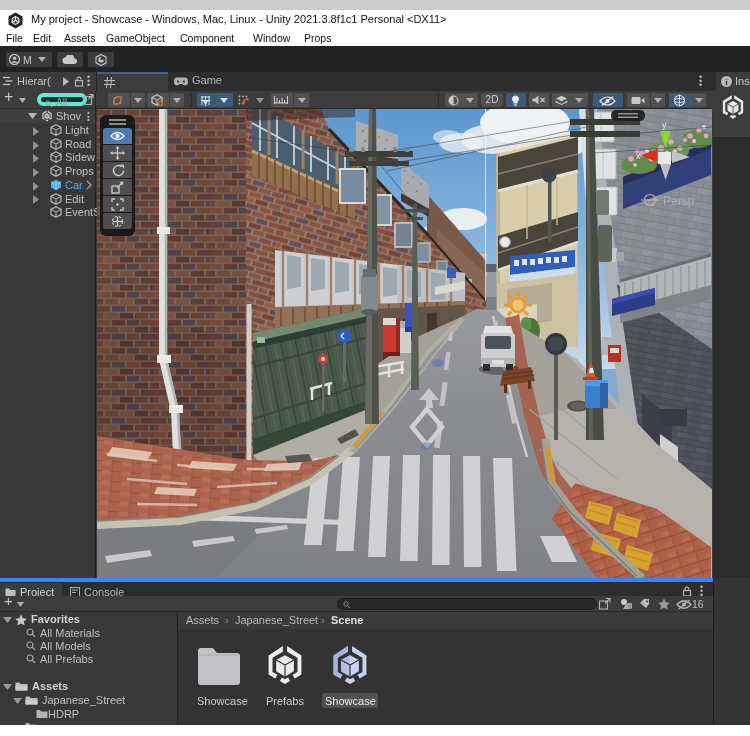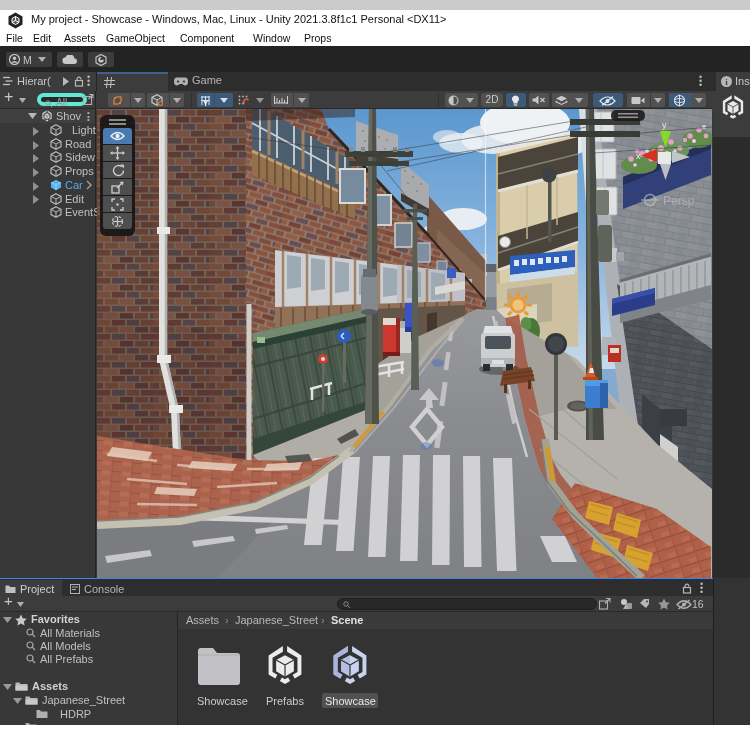--- a/index.html
+++ b/index.html
@@ -313,21 +313,21 @@
           <polygon points="0,0 6,4.5 0,9" fill="#909090"></polygon>
         </svg></div>
     <div class="abs" style="left:33px;top:85px;"><svg width="6" height="9">
           <polygon points="0,0 6,4.5 0,9" fill="#909090"></polygon>
         </svg></div>
 
     <svg class="abs" style="left:50px;top:15px;" width="12" height="12" viewBox="0 0 12 12">
         <polygon points="6,0.8 11,3.4 11,8.6 6,11.2 1,8.6 1,3.4" fill="none" stroke="#b8b8b8" stroke-width="1.2"></polygon>
         <path d="M1,3.4 L6,6 L11,3.4 M6,6 L6,11.2" stroke="#b8b8b8" stroke-width="1" fill="none"></path>
       </svg>
-    <span class="abs" style="left:72px;top:15px;">Light</span>
+    <span class="abs" style="left:65px;top:15px;">Light</span>
     <svg class="abs" style="left:50px;top:29px;" width="12" height="12" viewBox="0 0 12 12">
         <polygon points="6,0.8 11,3.4 11,8.6 6,11.2 1,8.6 1,3.4" fill="none" stroke="#b8b8b8" stroke-width="1.2"></polygon>
         <path d="M1,3.4 L6,6 L11,3.4 M6,6 L6,11.2" stroke="#b8b8b8" stroke-width="1" fill="none"></path>
       </svg>
     <span class="abs" style="left:65px;top:29px;">Road</span>
     <svg class="abs" style="left:50px;top:42px;" width="12" height="12" viewBox="0 0 12 12">
         <polygon points="6,0.8 11,3.4 11,8.6 6,11.2 1,8.6 1,3.4" fill="none" stroke="#b8b8b8" stroke-width="1.2"></polygon>
         <path d="M1,3.4 L6,6 L11,3.4 M6,6 L6,11.2" stroke="#b8b8b8" stroke-width="1" fill="none"></path>
       </svg>
     <span class="abs" style="left:65px;top:42px;">Sidew</span>
@@ -1025,21 +1025,21 @@
       </g>
       <g stroke="#2b2b2b" stroke-width="1.8" fill="none">
           <path d="M32,32 L32,49.5 M32,32 L18.5,24.5 M32,32 L45.5,24.5"></path>
         </g>
     </svg>
   </div>
 </div>
 
 <div class="abs" style="left:0;top:578px;width:750px;height:147px;background:#333333;" id="project">
 
-  <div class="abs" style="left:0;top:0;width:750px;height:18px;background:#2d2d2d;border-top:1px solid #3b82f6;box-sizing:border-box;">
+  <div class="abs" style="left:0;top:0;width:750px;height:18px;background:#2d2d2d;border-top:4px solid #3b82f6;box-sizing:border-box;">
     <div class="abs" style="left:0;top:1px;width:62px;height:17px;background:#3c3c3c;">
       <svg class="abs" style="left:5px;top:4px;" width="11" height="10" viewBox="0 0 11 10">
           <path d="M0.5,1.5 h3.5 l1,1.5 h5.5 v6 h-10 z" fill="#c0c0c0"></path>
         </svg>
       <span class="abs" style="left:20px;top:3px;font-size:11px;color:#d0d0d0;">Project</span>
     </div>
     <div class="abs" style="left:62px;top:1px;width:72px;height:17px;">
       <svg class="abs" style="left:8px;top:4px;" width="10" height="10" viewBox="0 0 10 10">
           <rect x="0.5" y="0.5" width="9" height="9" fill="none" stroke="#b0b0b0" stroke-width="1"></rect>
           <line x1="2" y1="3" x2="8" y2="3" stroke="#b0b0b0" stroke-width="1"></line>
@@ -1125,21 +1125,21 @@
         <polygon points="0,0 9,0 4.5,6" fill="#999"></polygon>
       </svg>
     <svg class="abs" style="left:25px;top:83px;" width="13" height="11" viewBox="0 0 13 11">
         <path d="M0.5,1.5 h4 l1,1.5 h7 v6.5 h-12 z" fill="#b8b8b8"></path>
         <path d="M0.5,4.5 h12 v5 h-12 z" fill="#cacaca"></path>
       </svg>
     <span class="abs" style="left:42px;top:82px;">Japanese_Street</span>
     <svg class="abs" style="left:36px;top:97px;" width="12" height="10" viewBox="0 0 12 10">
         <path d="M0.5,1 h3.5 l1,1.5 h6.5 v6.5 h-11 z" fill="#b0b0b0"></path>
       </svg>
-    <span class="abs" style="left:60px;top:95.5px;">HDRP</span>
+    <span class="abs" style="left:48px;top:95.5px;">HDRP</span>
     <svg class="abs" style="left:25px;top:110px;" width="12" height="10" viewBox="0 0 12 10">
         <path d="M0.5,1 h3.5 l1,1.5 h6.5 v6.5 h-11 z" fill="#b0b0b0"></path>
       </svg>
   </div>
   <div class="abs" style="left:177px;top:34px;width:1px;height:113px;background:#242424;"></div>
 
   <div class="abs" style="left:178px;top:34px;width:535px;height:113px;background:#333333;">
     <div class="abs" style="left:0;top:0;width:535px;height:17px;background:#3a3a3a;font-size:11px;color:#b8b8b8;">
       <span class="abs" style="left:8px;top:2px;">Assets</span>
       <span class="abs" style="left:47px;top:2px;color:#909090;">›</span>

